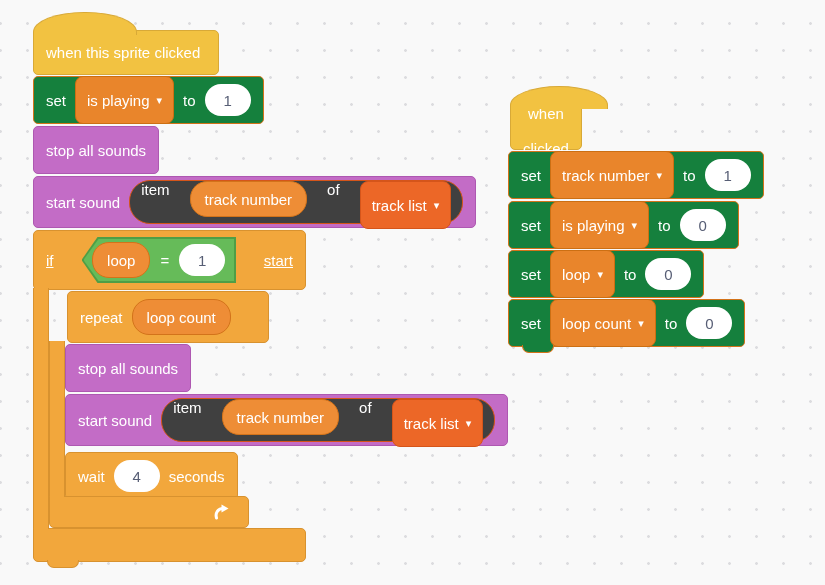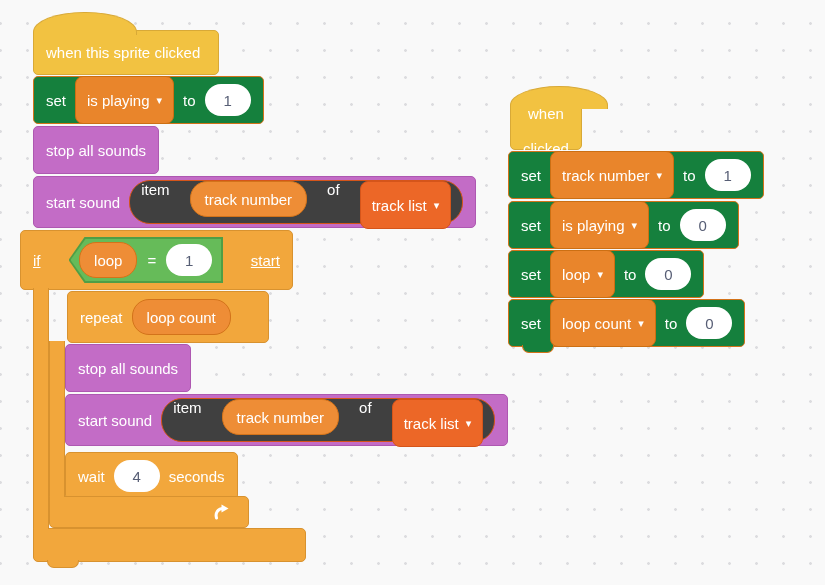--- a/index.html
+++ b/index.html
@@ -96,21 +96,21 @@
       <span class="lbl">item</span>
       <span class="reporter">track number</span>
       <span class="lbl">of</span>
       <span class="field">
         <span>track list</span>
         <span class="arrow">▾</span>
       </span>
     </span>
   </div>
 
-  <div class="blk control" style="left:20px;top:230px;width:273px;height:60px;gap:28px;text-decoration:underline;">
+  <div class="blk control" style="left:33px;top:230px;width:273px;height:60px;gap:28px;text-decoration:underline;">
     <span class="lbl">if</span>
     <span class="hex-out">
       <span class="hex-in">
         <span class="reporter">loop</span>
         <span class="lbl">=</span>
         <span class="oval">1</span>
       </span>
     </span>
     <span class="lbl">start</span>
   </div>

